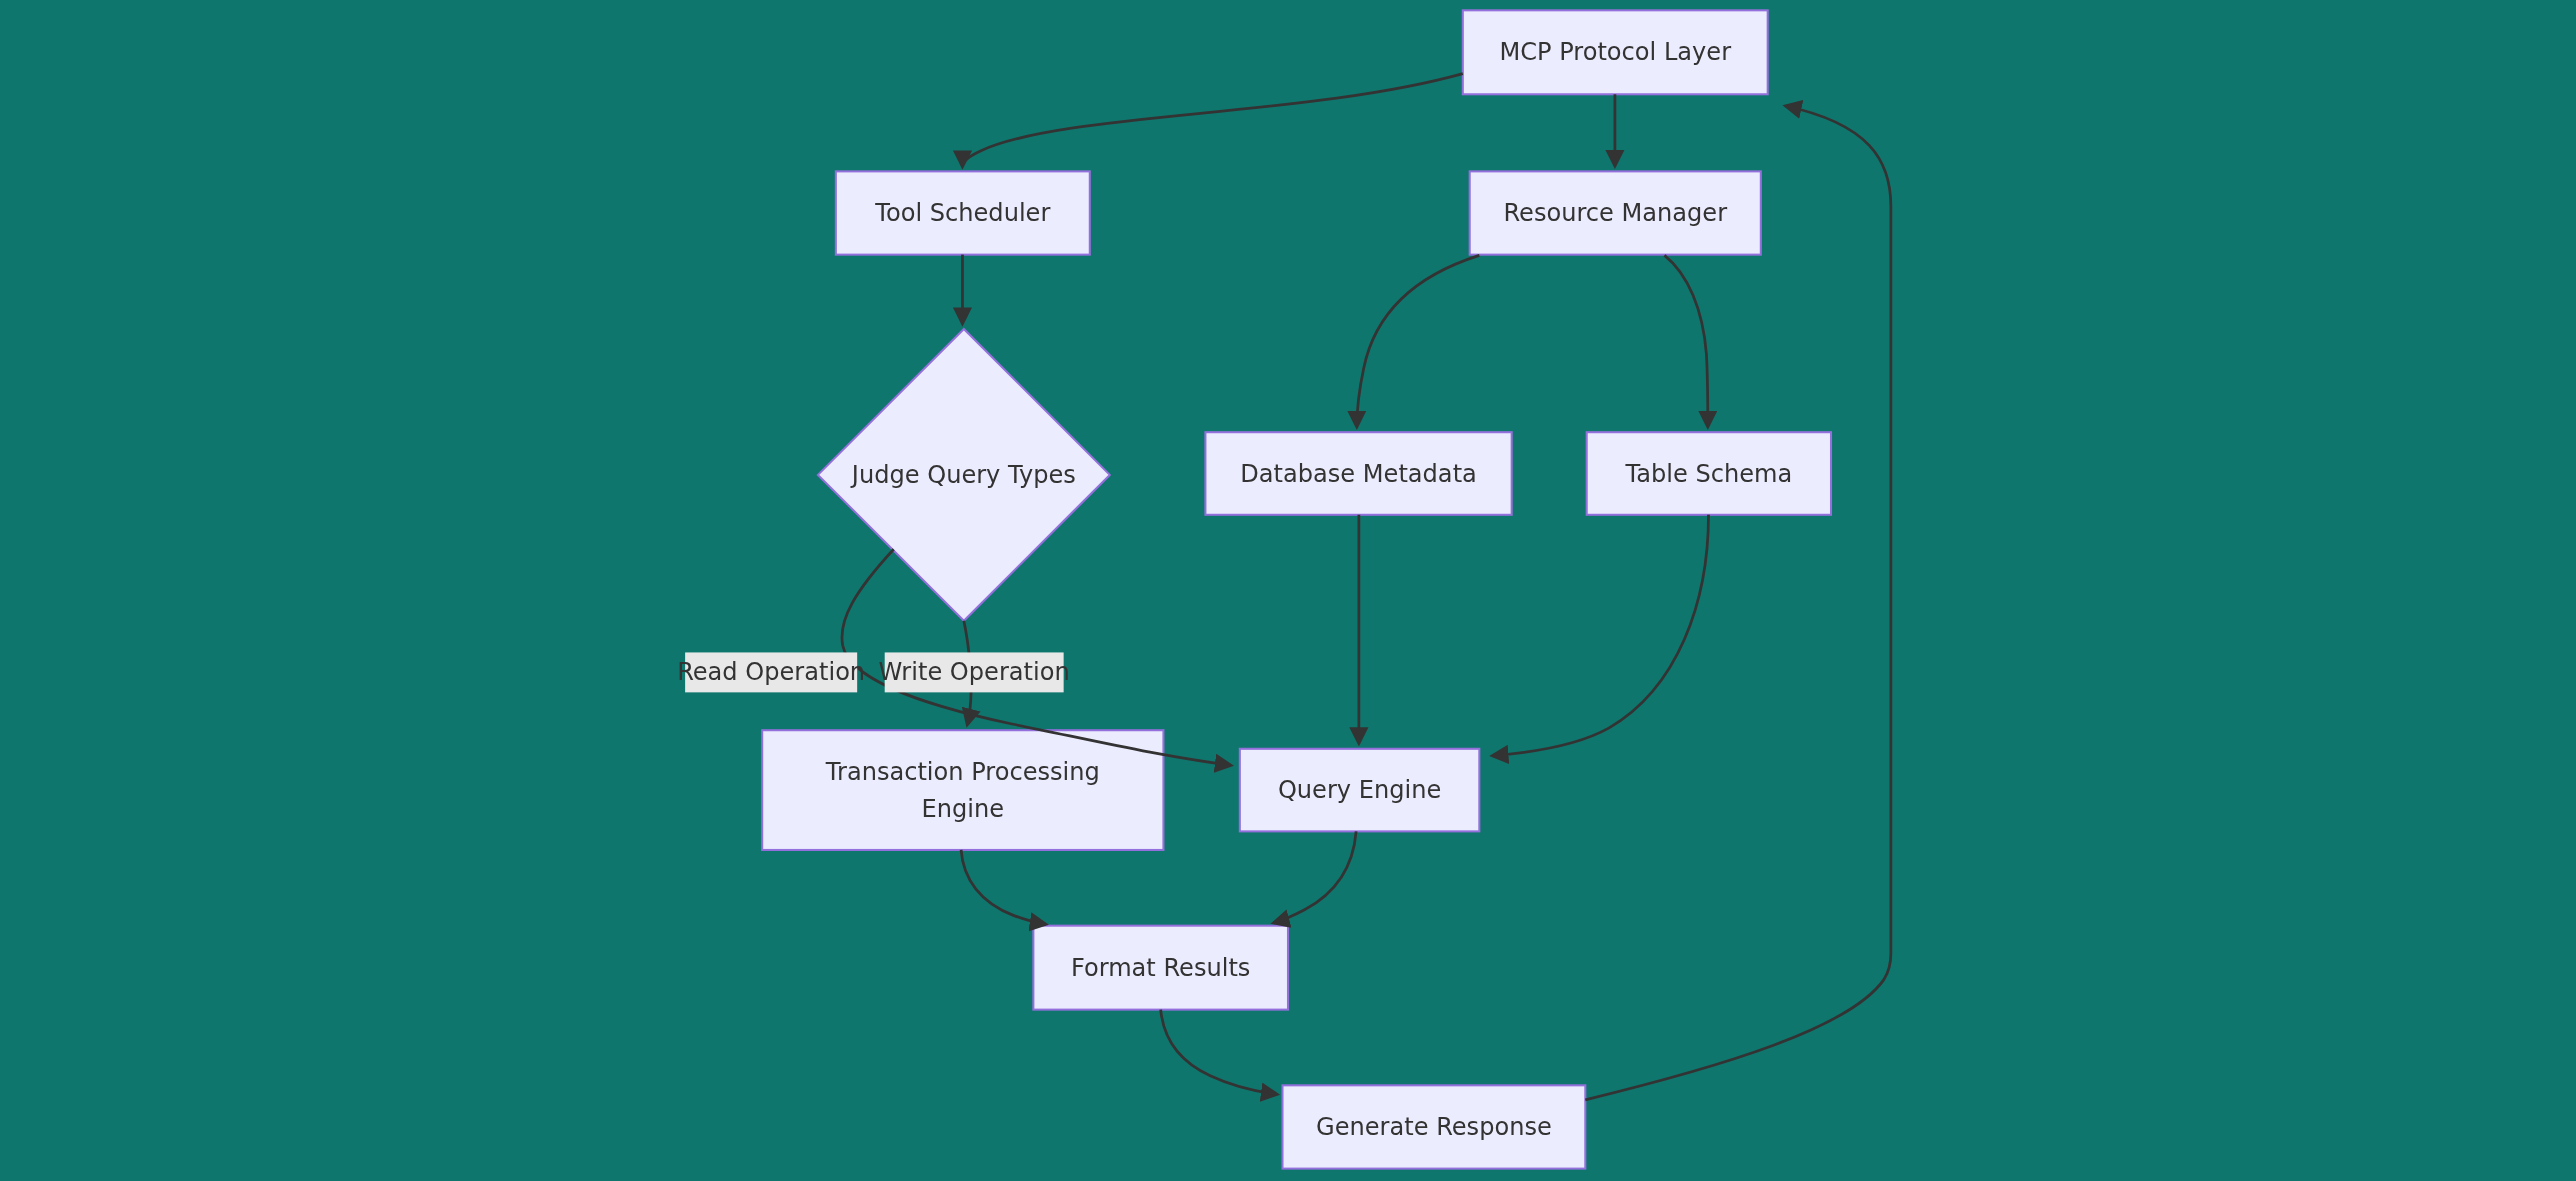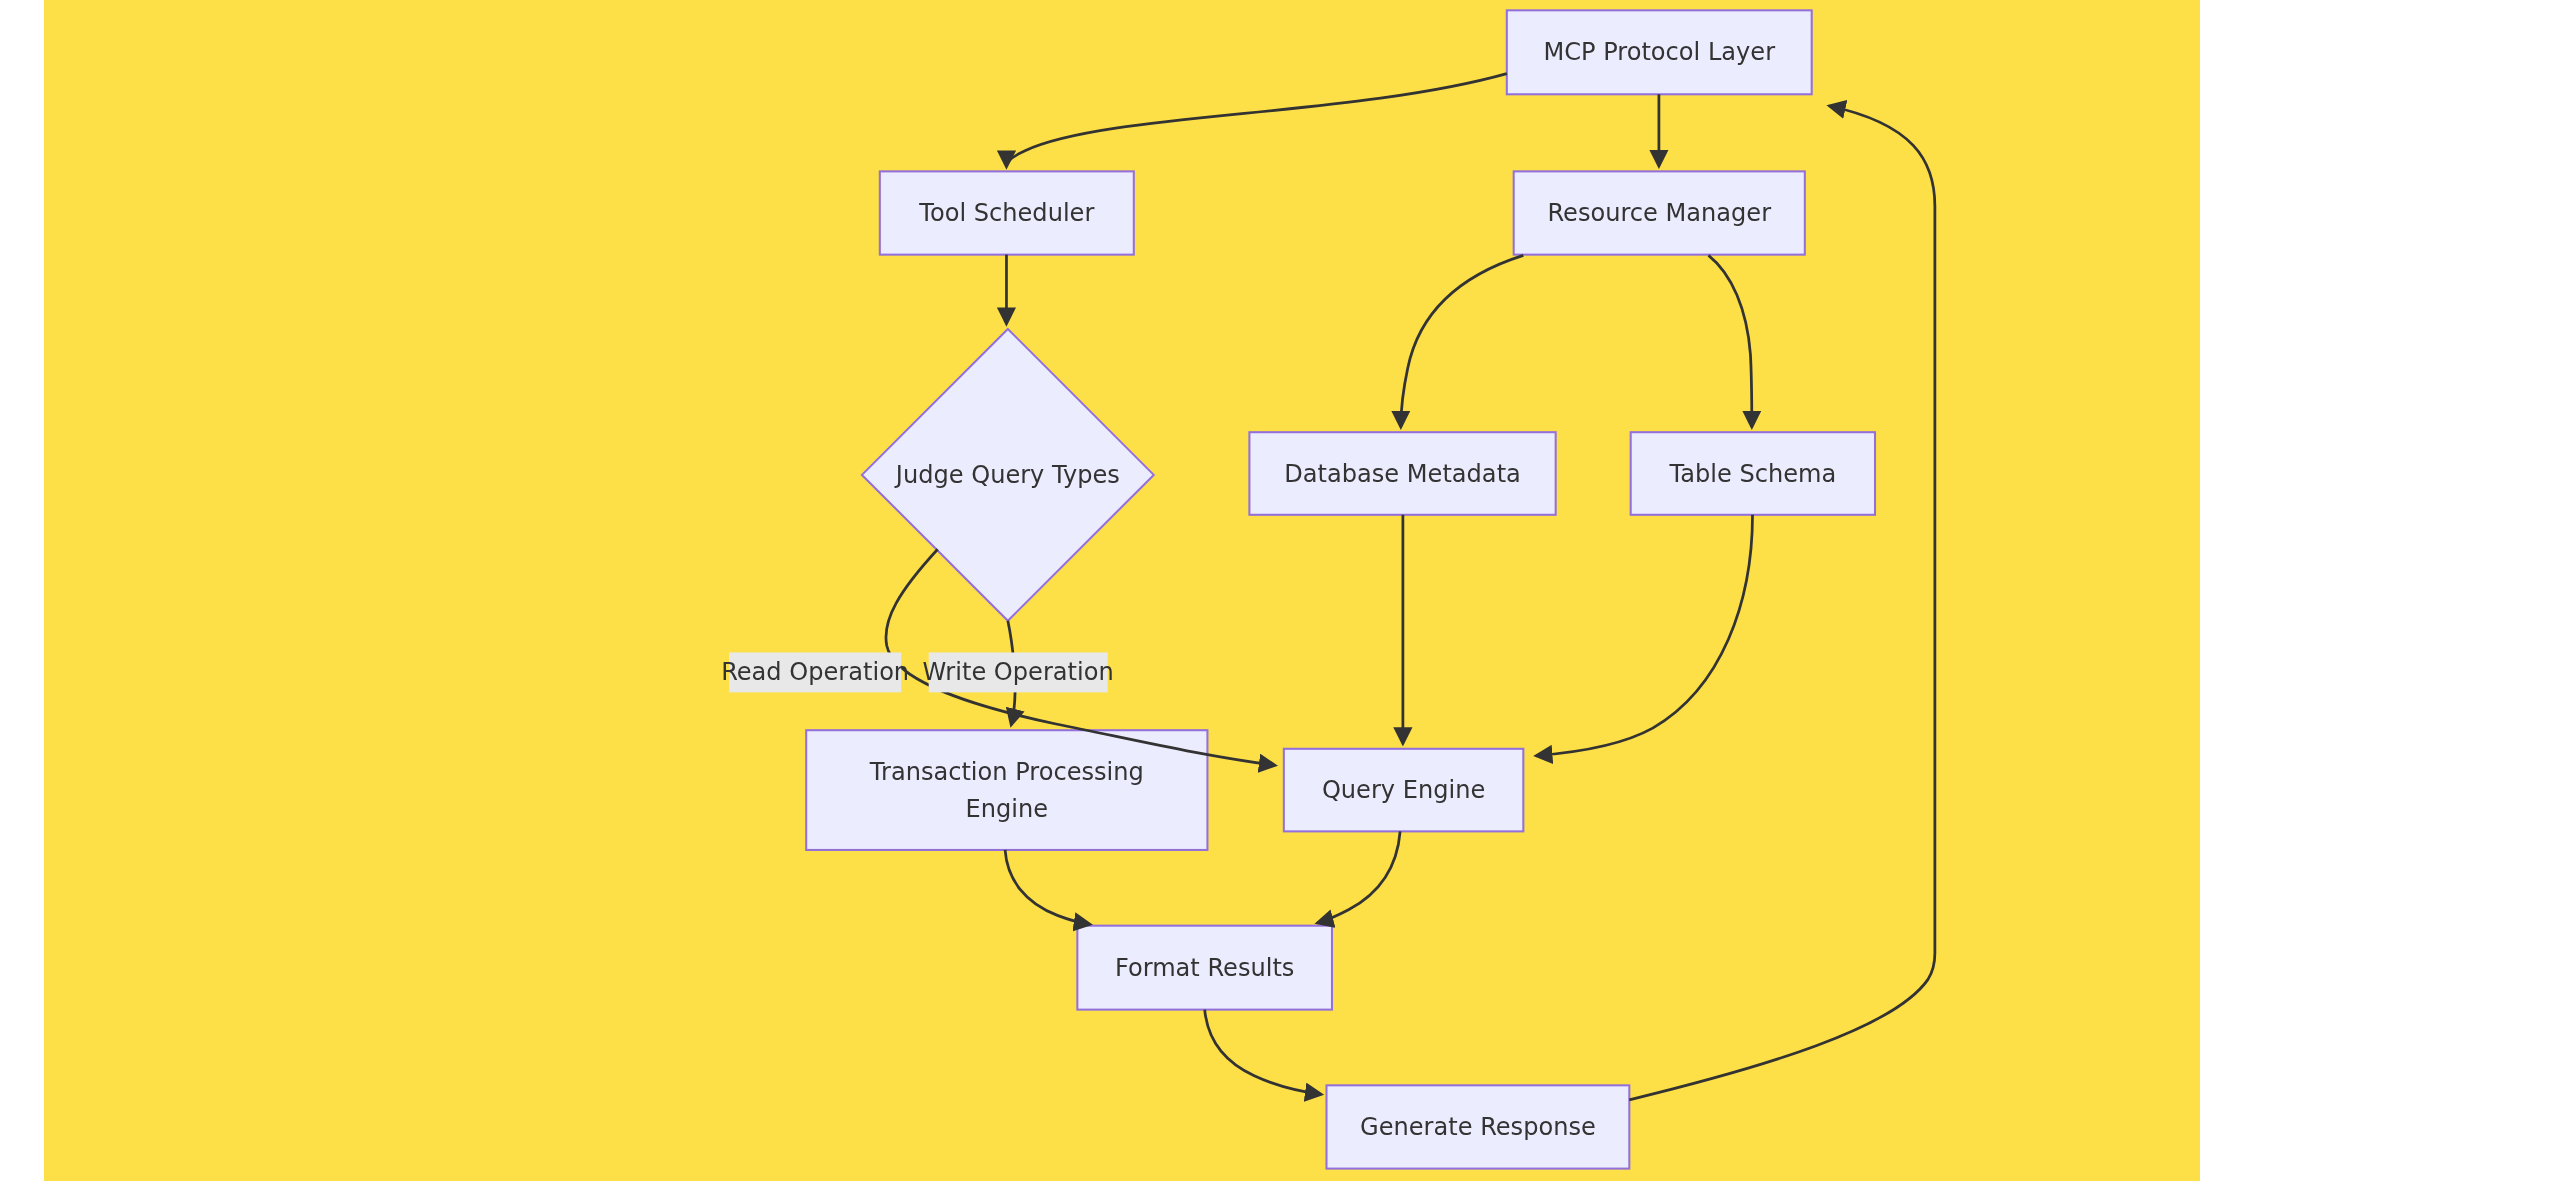--- a/index.html
+++ b/index.html
@@ -6,24 +6,23 @@
     margin: 0;
     padding: 0;
     background: #ffffff;
     width: 2576px;
     height: 1181px;
     overflow: hidden;
     font-family: "DejaVu Sans", "Liberation Sans", sans-serif;
   }
   #canvas-wrap {
     position: relative;
-    width: 2156px;
+    width: 2576px;
     height: 1181px;
-    background: #fde047;
-    margin-left: 44px;
+    background: #0f766e;
   }
   svg { display: block; }
   .node-rect {
     stroke-width: 3px;
   }
   .node-label {
     font-family: "DejaVu Sans", "Liberation Sans", sans-serif;
     font-size: 35px;
     text-anchor: middle;
   }

